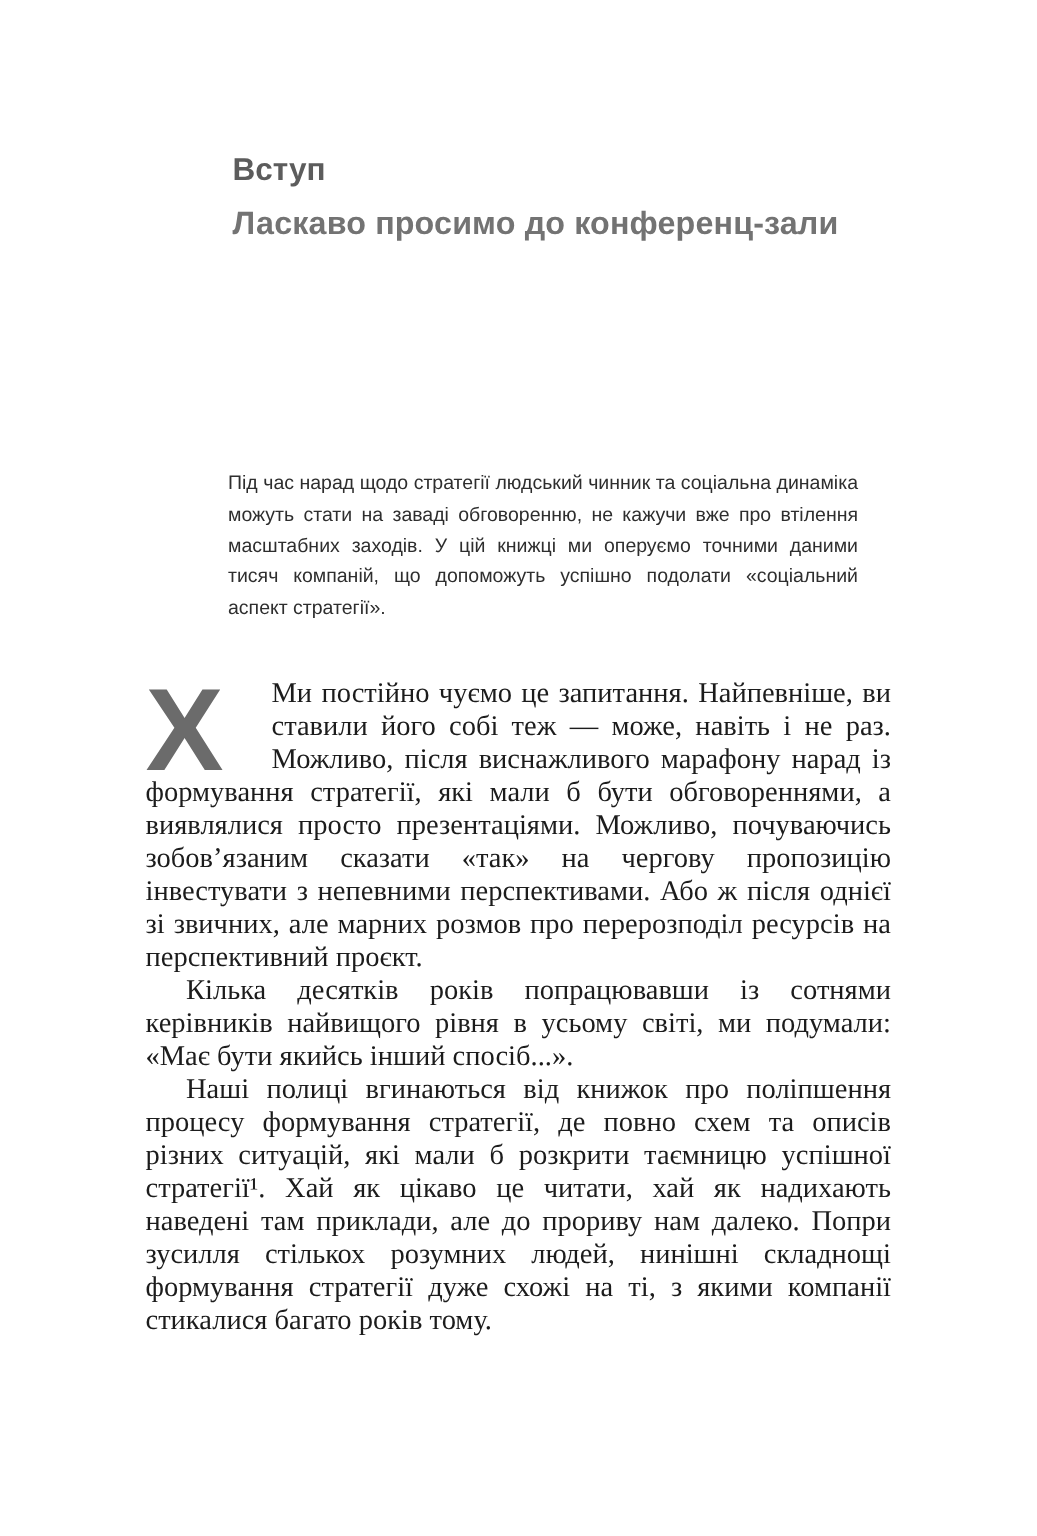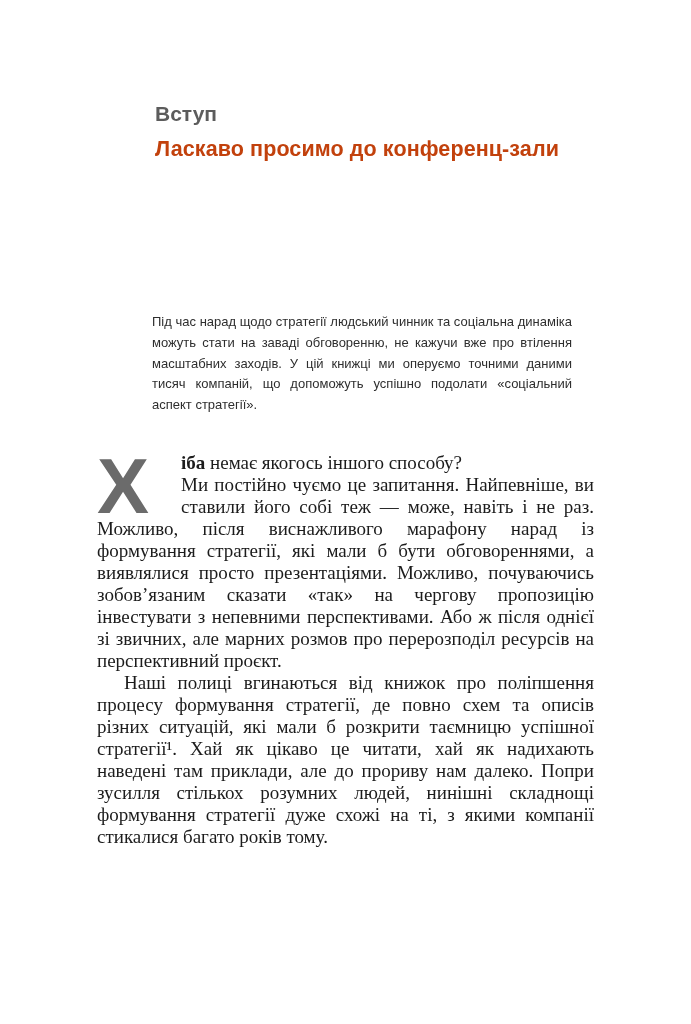--- a/index.html
+++ b/index.html
@@ -28,21 +28,21 @@
   }
   .title {
     position: absolute;
     left: 155px;
     top: 136px;
     margin: 0;
     font-family: "Liberation Sans", "DejaVu Sans", sans-serif;
     font-weight: 700;
     font-size: 21.5px;
     line-height: 27px;
-    color: #c2410c;
+    color: #737373;
     letter-spacing: 0.1px;
   }
   .lead {
     position: absolute;
     left: 152px;
     top: 312px;
     width: 420px;
     margin: 0;
     font-family: "Liberation Sans", "DejaVu Sans", sans-serif;
     font-size: 13px;
@@ -82,23 +82,23 @@
   <p class="kicker">Вступ</p>
 
   <h1 class="title">Ласкаво просимо до конференц-зали</h1>
 
   <p class="lead">Під час нарад щодо стратегії людський чинник та соціальна динаміка можуть стати на заваді обговоренню, не кажучи вже про втілення масштабних заходів. У цій книжці ми оперуємо точними даними тисяч компаній, що допоможуть успішно подолати «соціальний аспект стратегії».</p>
 
   <section class="body-col">
 
     <div class="opening">
       <span class="dropcap">Х</span>
-      <p class="p"><b class="lead-word">іба</b><span> немає якогось іншого способу?</span></p>
       <p class="p">Ми постійно чуємо це запитання. Найпевніше, ви ставили його собі теж — може, навіть і не раз. Можливо, після виснажливого марафону нарад із формування стратегії, які мали б бути обговореннями, а виявлялися просто презентаціями. Можливо, почуваючись зобов’язаним сказати «так» на чергову пропозицію інвестувати з непевними перспективами. Або ж після однієї зі звичних, але марних розмов про перерозподіл ресурсів на перспективний проєкт.</p>
     </div>
 
+    <p class="p indent">Кілька десятків років попрацювавши із сотнями керівників найвищого рівня в усьому світі, ми подумали: «Має бути якийсь інший спосіб...».</p>
 
     <p class="p indent">Наші полиці вгинаються від книжок про поліпшення процесу формування стратегії, де повно схем та описів різних ситуацій, які мали б розкрити таємницю успішної стратегії¹. Хай як цікаво це читати, хай як надихають наведені там приклади, але до прориву нам далеко. Попри зусилля стількох розумних людей, нинішні складнощі формування стратегії дуже схожі на ті, з якими компанії стикалися багато років тому.</p>
 
 
   </section>
 
 </div>
 
 </body></html>

